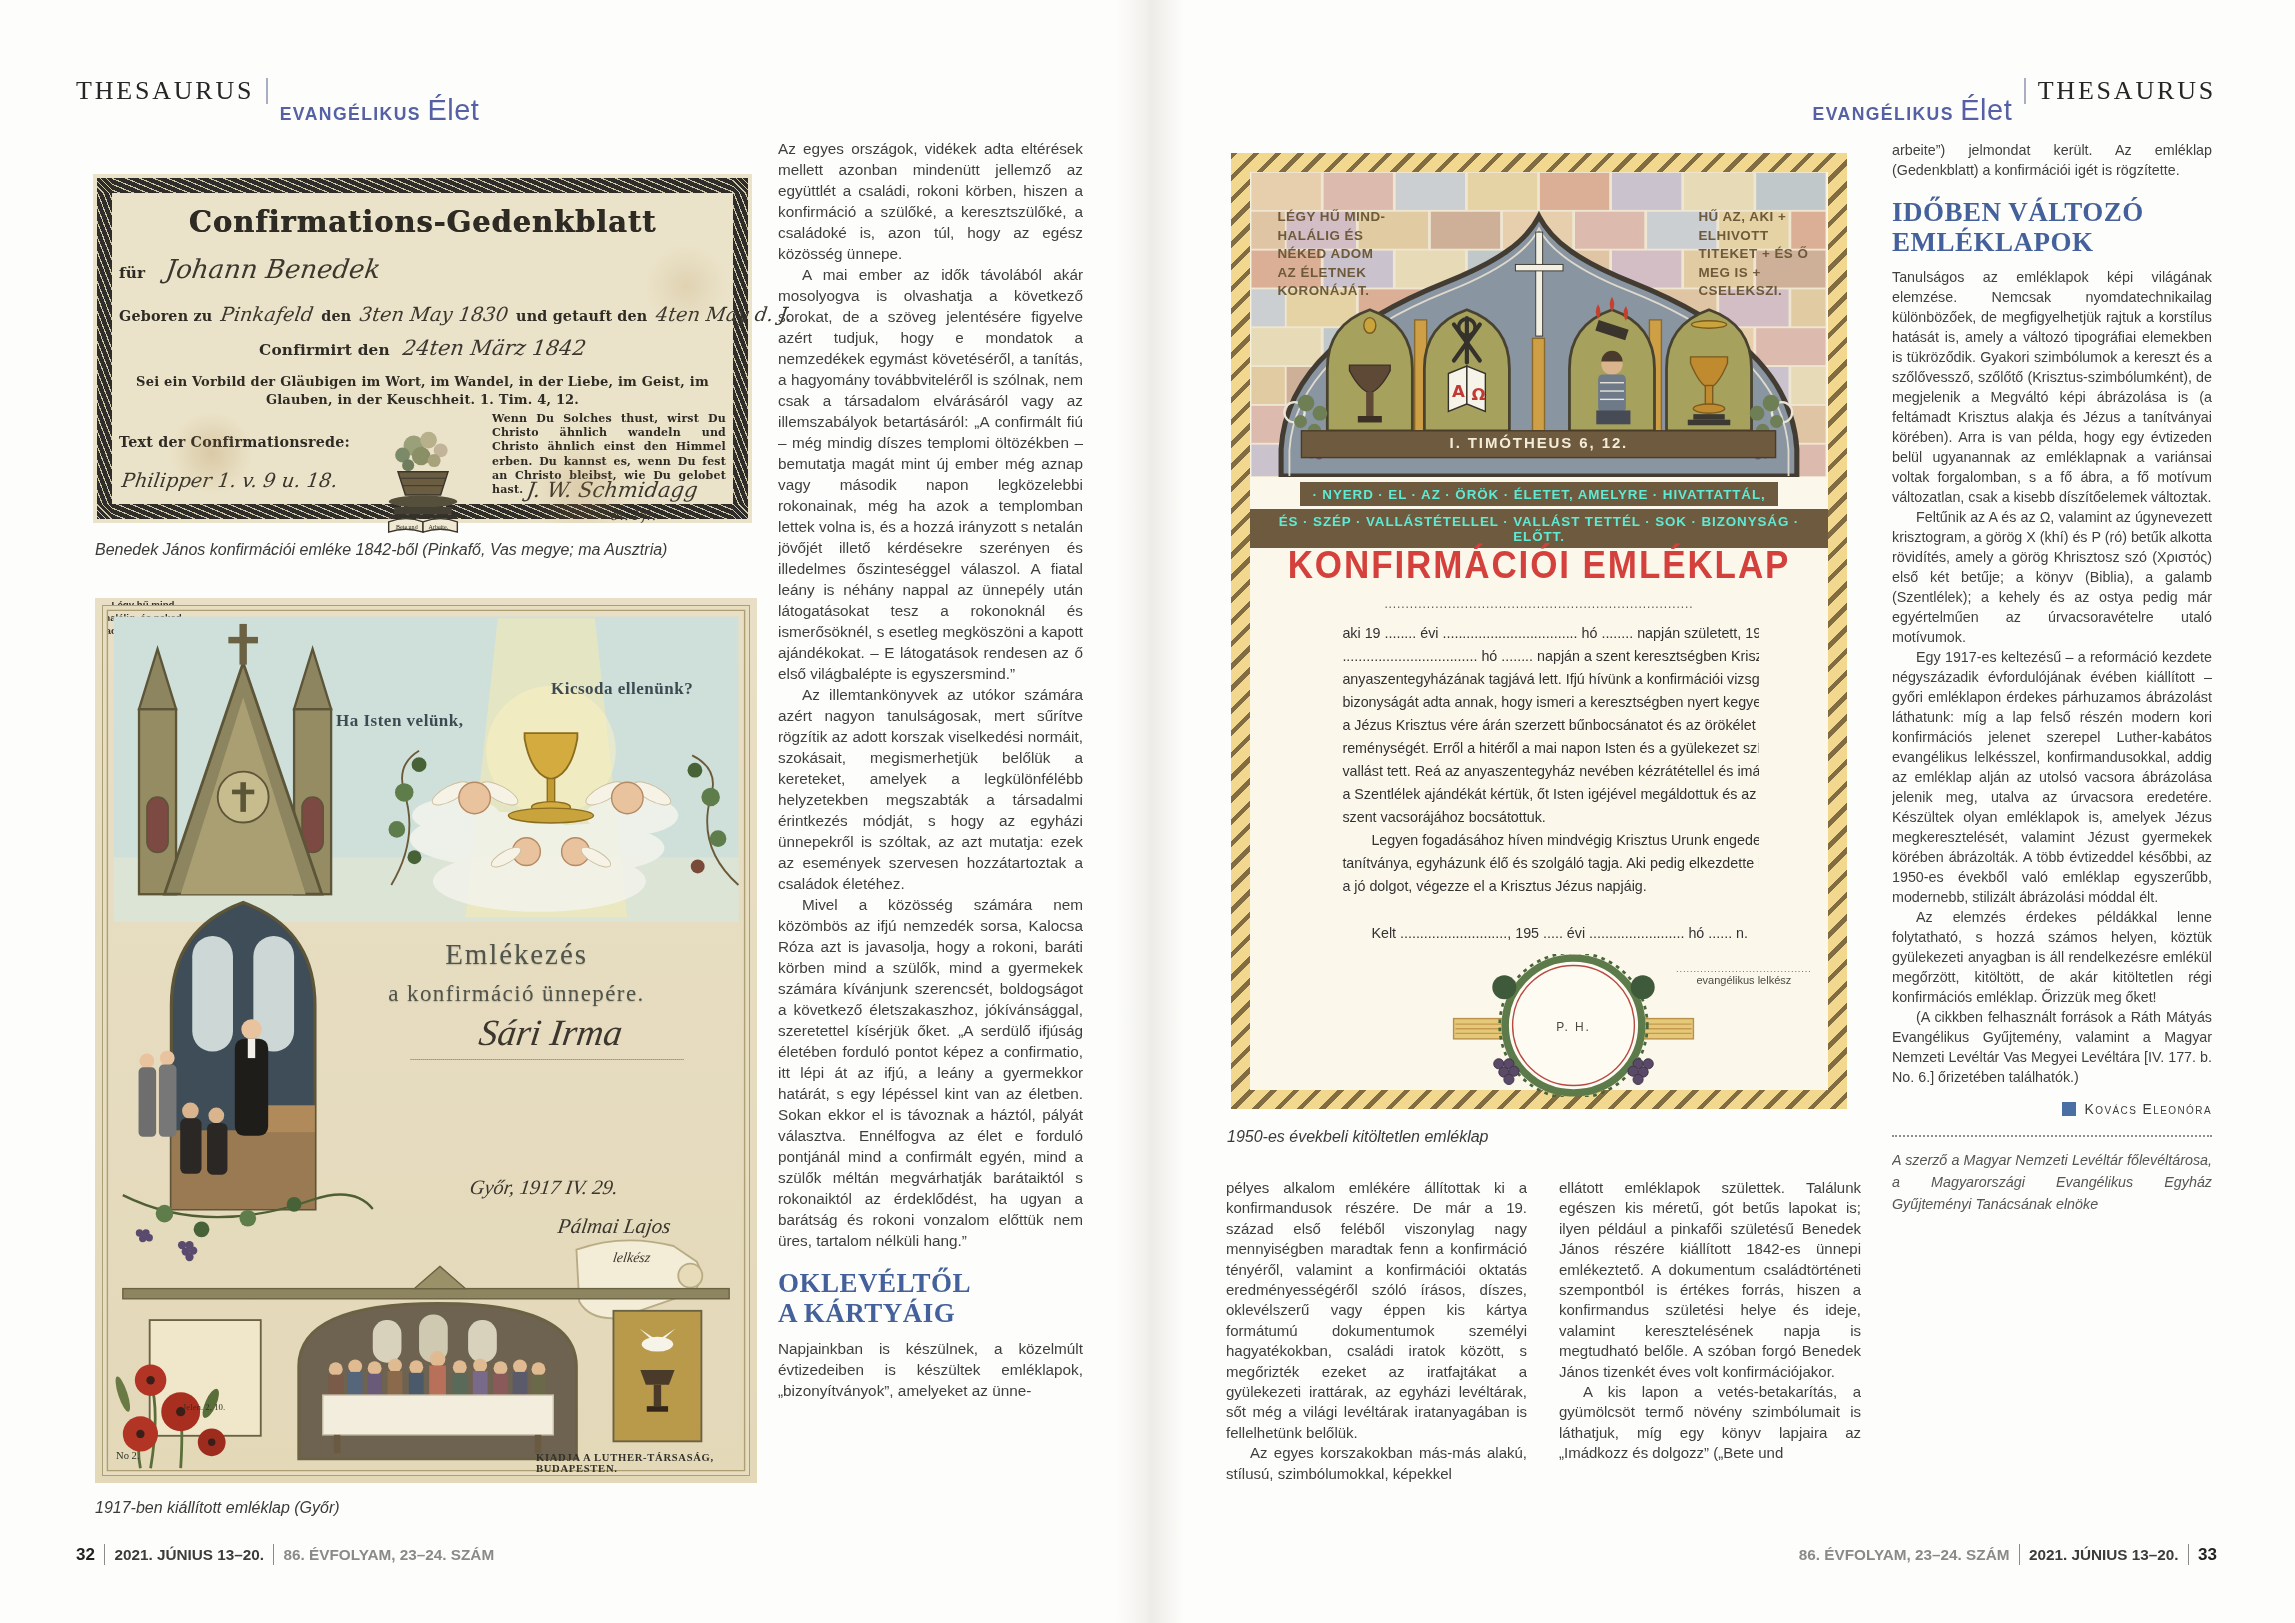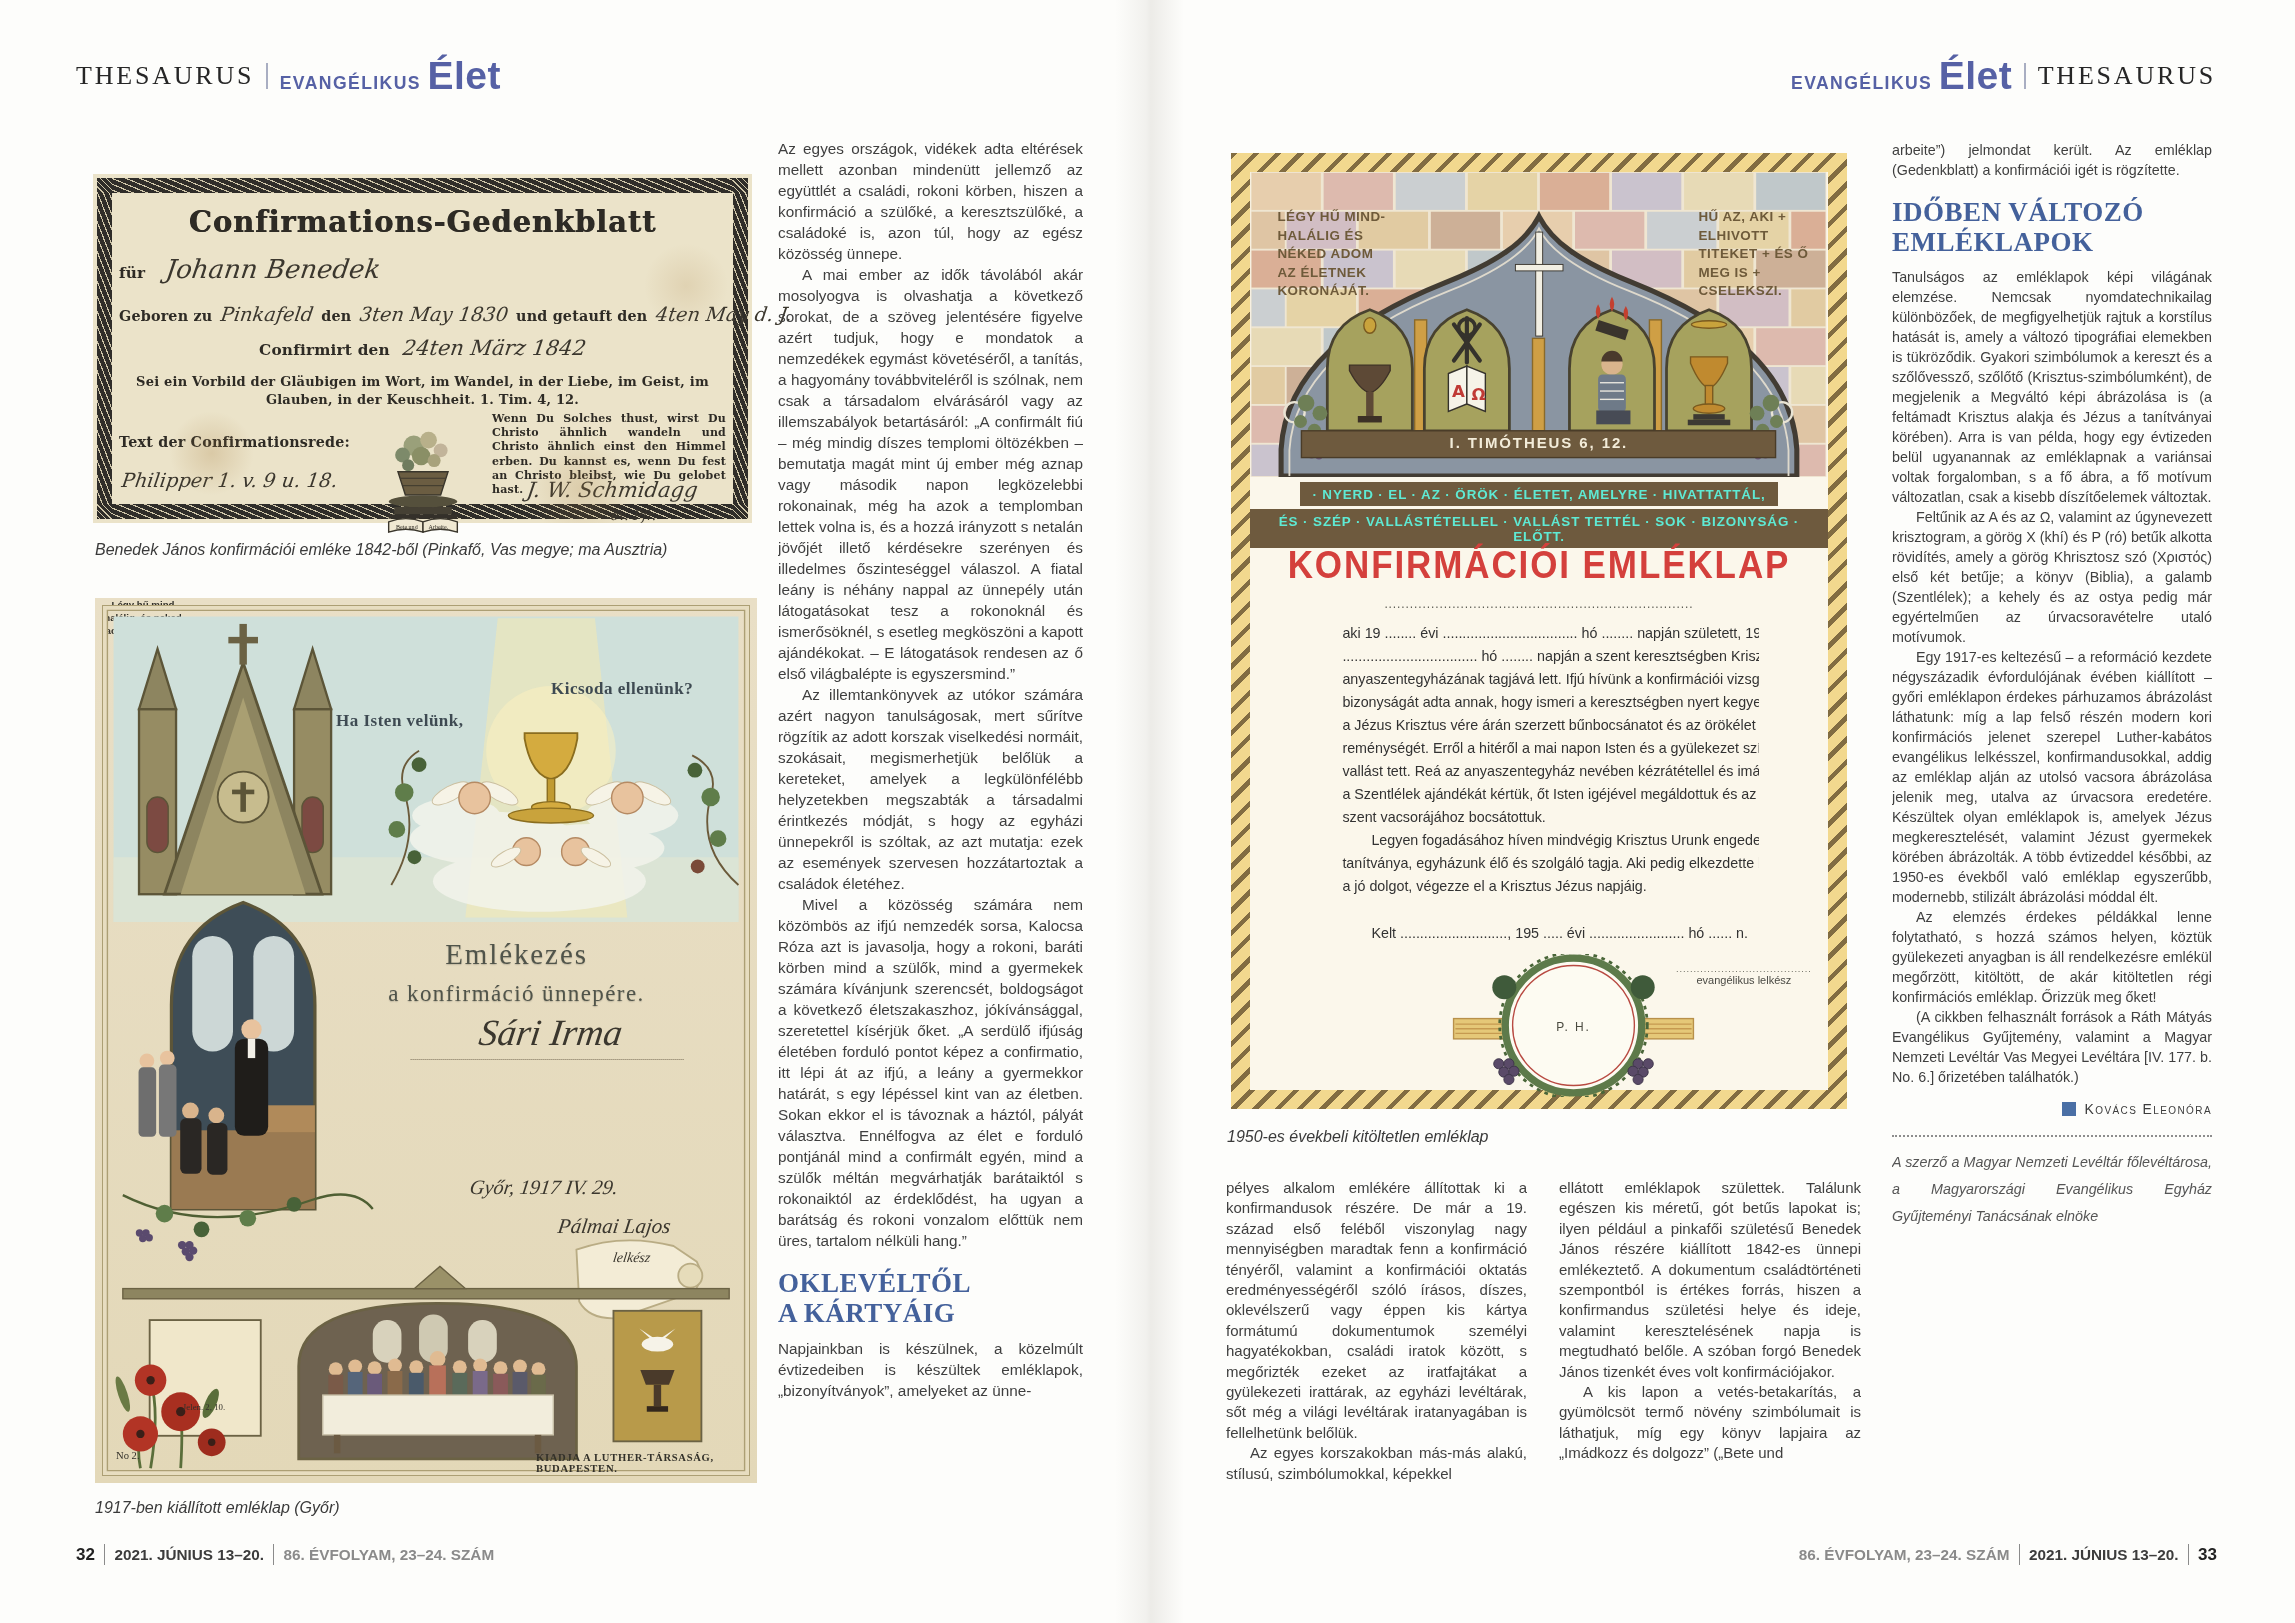--- a/index.html
+++ b/index.html
@@ -9,39 +9,39 @@
         background:linear-gradient(90deg,rgba(0,0,0,0) 0%,rgba(90,80,60,.07) 45%,rgba(90,80,60,.10) 52%,rgba(0,0,0,0) 100%);}
 
   
   .hdr{position:absolute;top:54px;display:flex;align-items:center;gap:12px;}
   .hdr-left{left:76px;}
   .hdr-right{right:79px;}
   .section{font-family:"Liberation Serif",serif;font-size:26px;letter-spacing:2.8px;color:#262626;}
   .hdr-sep{width:1.4px;height:26px;background:#a9aec2;}
   .brand{display:flex;align-items:baseline;gap:6.5px;color:#5661a5;}
   .brand-caps{font-size:17.6px;font-weight:700;letter-spacing:1.4px;}
-  .brand-word{font-size:39px;font-weight:700;letter-spacing:0.5px;}
+  .brand-word{font-size:29px;font-weight:400;letter-spacing:0.5px;margin-top:40px;}
 
   
   .body-col{position:absolute;text-align:justify;color:#3f3f3f;}
   .col-left{left:778px;top:138px;width:305px;height:1393px;font-size:15.3px;line-height:21px;overflow:hidden;}
   .col-tall{left:1892px;top:140px;width:320px;height:1393px;font-size:14.3px;line-height:20px;overflow:hidden;}
   .col-mid{top:1178px;width:301px;height:356px;font-size:15px;line-height:20.4px;overflow:hidden;}
   .colA{left:1226px;}
   .colB{left:1559px;width:302px;}
   .body-col p{margin:0;text-indent:24px;}
   .body-col p.ni{text-indent:0;}
   .sec-head{margin:16.7px 0 10.2px;font-family:"Liberation Serif",serif;font-weight:700;color:#44619b;
             font-size:27px;line-height:1.12;letter-spacing:0.5px;}
   .note{}
   .author-row{display:flex;justify-content:flex-end;align-items:center;gap:8.3px;margin-top:12px;}
   .author-square{width:14px;height:14px;background:#4a6fa5;}
   .author-name{font-variant:small-caps;letter-spacing:1.4px;font-size:14px;color:#3c3c3c;}
   .dot-divider{border-top:2.3px dotted #8d8d8d;margin:15.7px 0 12px;}
-  .bio{font-style:italic;color:#555;font-size:14.3px;line-height:27px;text-indent:0 !important;}
+  .bio{font-style:italic;color:#555;font-size:14.3px;line-height:22px;text-indent:0 !important;}
 
   
   .caption{position:absolute;font-size:16px;font-style:italic;color:#3a3a3a;}
   .cap1{left:95px;top:541px;}
   .cap2{left:95px;top:1499px;}
   .cap3{left:1227px;top:1128px;}
   .ftr{position:absolute;top:1544px;display:flex;align-items:center;font-size:15.3px;color:#3c3c3c;font-weight:600;}
   .ftr-left{left:76px;}
   .ftr-right{right:78px;}
   .ftr span{padding:0 9.3px;}

